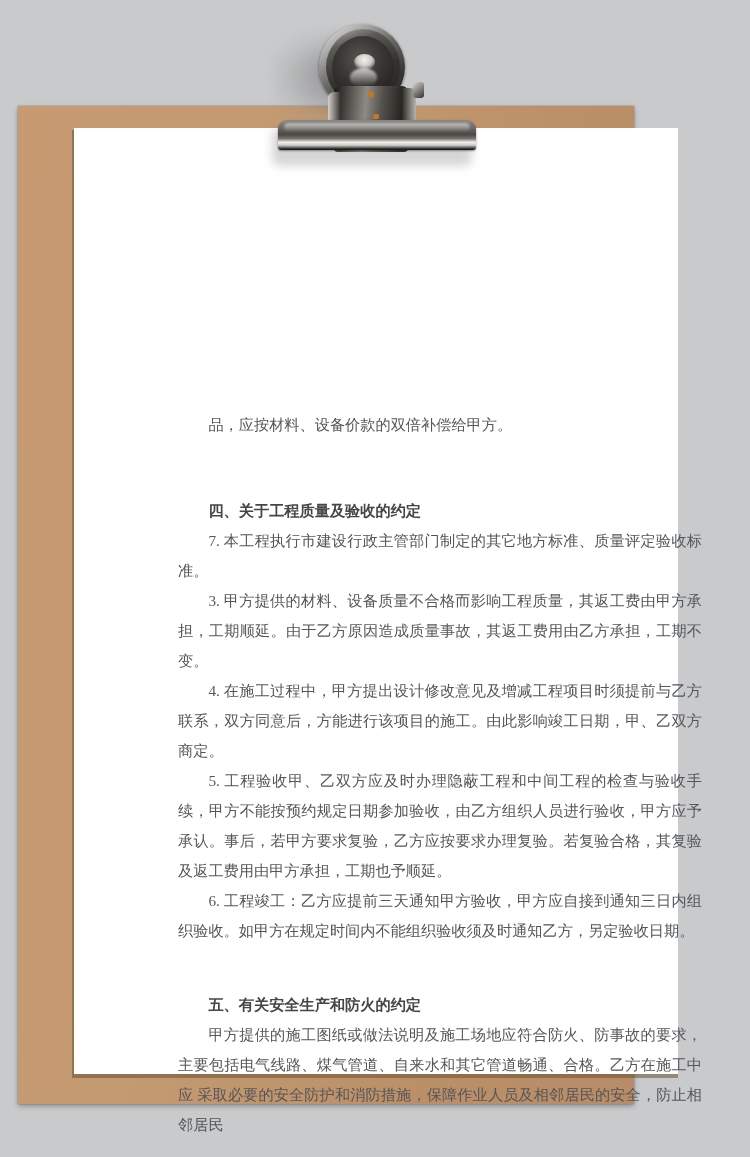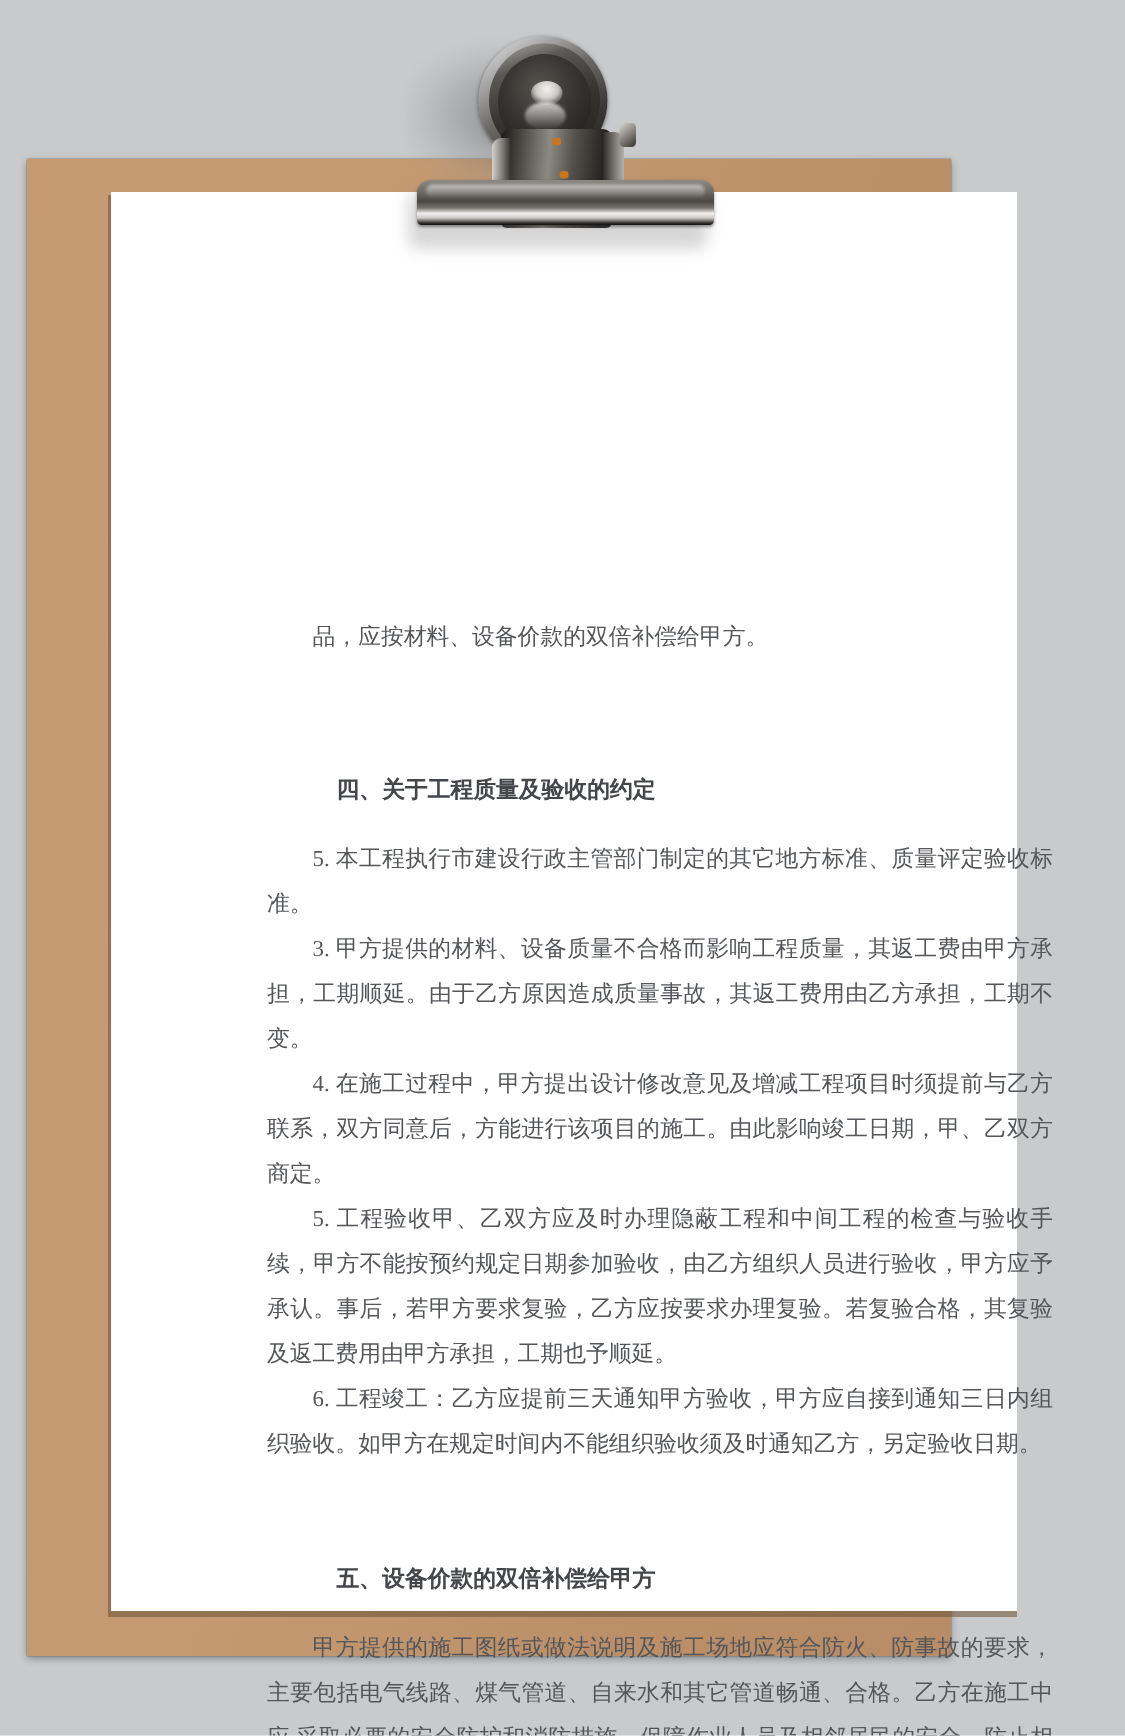--- a/index.html
+++ b/index.html
@@ -204,21 +204,21 @@
     font-size: 15.2px;
     line-height: 30px;
     text-align: justify;
     text-justify: inter-ideograph;
   }
   .para {
     margin: 0;
     text-indent: 2em;
   }
   .heading {
-    margin: 16px;
+    margin: 0;
     text-indent: 2em;
     font-weight: bold;
     color: #44464a;
   }
   .gap-md { height: 44px; }
   .gap-lg { height: 56px; }
   .blank-line {
     display: inline-block;
     width: 92px;
     border-bottom: 1px solid #54565a;
@@ -234,34 +234,34 @@
   <div id="paper">
 
     <div id="doc-body">
 
       <p class="para">品，应按材料、设备价款的双倍补偿给甲方。</p>
 
       <div class="gap-lg"></div>
 
       <p class="heading">四、关于工程质量及验收的约定</p>
 
-      <p class="para">5. 本工程执行市建设行政主管部门制定的其它地方标准、质量评定验收标准。</p>
+      <p class="para">7. 本工程执行市建设行政主管部门制定的其它地方标准、质量评定验收标准。</p>
 
 
       <p class="para">3. 甲方提供的材料、设备质量不合格而影响工程质量，其返工费由甲方承担，工期顺延。由于乙方原因造成质量事故，其返工费用由乙方承担，工期不变。</p>
 
       <p class="para">4. 在施工过程中，甲方提出设计修改意见及增减工程项目时须提前与乙方联系，双方同意后，方能进行该项目的施工。由此影响竣工日期，甲、乙双方商定。</p>
 
       <p class="para">5. 工程验收甲、乙双方应及时办理隐蔽工程和中间工程的检查与验收手续，甲方不能按预约规定日期参加验收，由乙方组织人员进行验收，甲方应予承认。事后，若甲方要求复验，乙方应按要求办理复验。若复验合格，其复验及返工费用由甲方承担，工期也予顺延。</p>
 
       <p class="para">6. 工程竣工：乙方应提前三天通知甲方验收，甲方应自接到通知三日内组织验收。如甲方在规定时间内不能组织验收须及时通知乙方，另定验收日期。</p>
 
       <div class="gap-md"></div>
 
-      <p class="heading">五、设备价款的双倍补偿给甲方</p>
+      <p class="heading">五、有关安全生产和防火的约定</p>
 
       <p class="para">甲方提供的施工图纸或做法说明及施工场地应符合防火、防事故的要求，主要包括电气线路、煤气管道、自来水和其它管道畅通、合格。乙方在施工中应 采取必要的安全防护和消防措施，保障作业人员及相邻居民的安全，防止相邻居民</p>
 
     </div>
   </div>
 </div>
 
 <div id="clip">
   <div class="clip-shadow-wall"></div>
   <div class="clip-disc-outer"></div>

